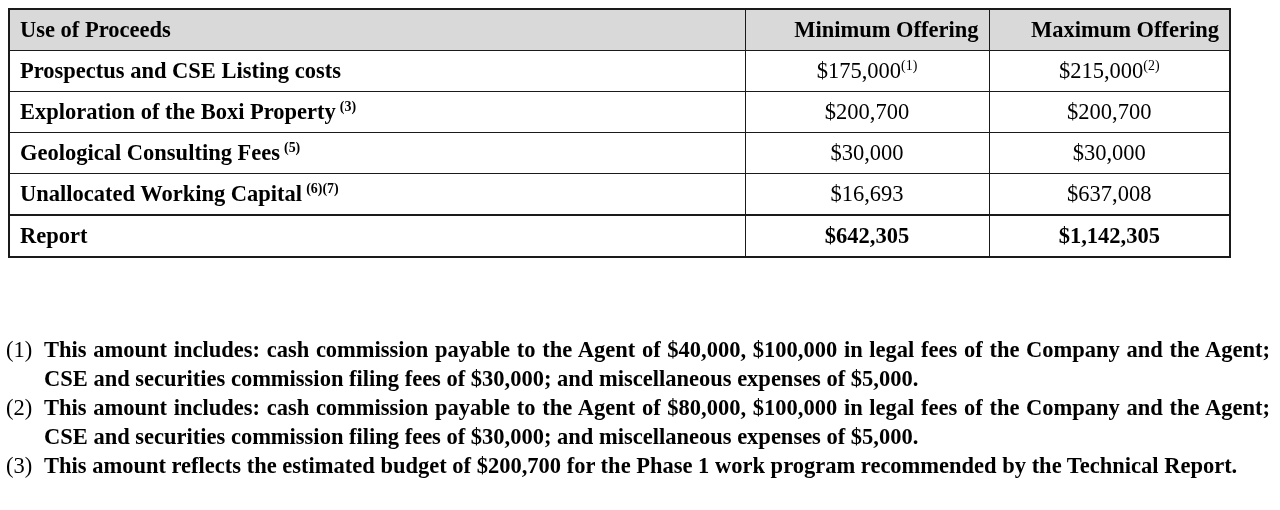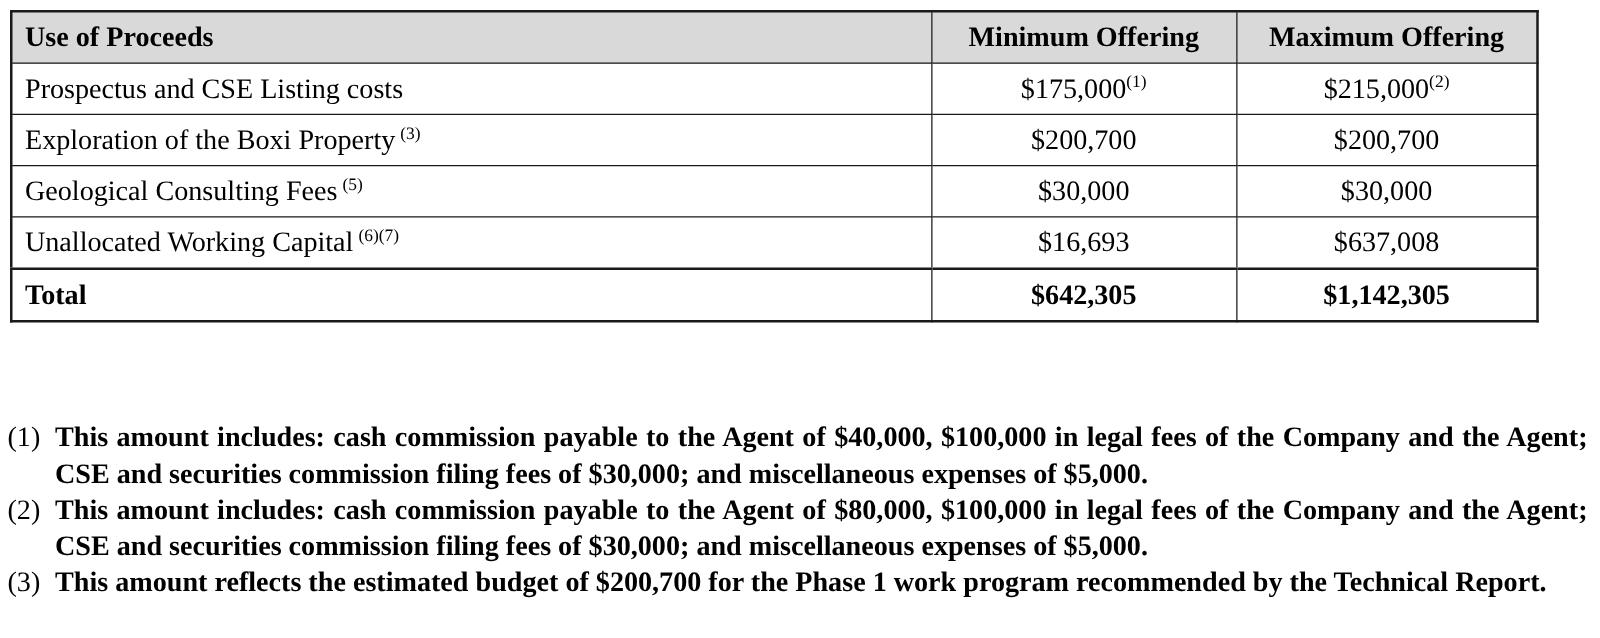--- a/index.html
+++ b/index.html
@@ -54,27 +54,27 @@
   thead th {
     background: #d9d9d9;
     font-weight: bold;
     font-size: 23px;
   }
   th.h-label {
     text-align: left;
     padding-left: 16px;
   }
   th.h-min, th.h-max {
-    text-align: center;
+    text-align: right;
   }
 
   td.cell-label {
     text-align: left;
     padding-left: 16px;
-    font-weight: normal;
+    font-weight: bold;
     white-space: nowrap;
   }
   td.cell-num {
     text-align: center;
     white-space: nowrap;
   }
 
   tr.total-row td {
     font-weight: bold;
     border-top: 2px solid #1a1a1a;
@@ -154,21 +154,21 @@
             <td class="cell-label">Geological Consulting Fees<sup class="note-sp">(5)</sup></td>
             <td class="cell-num">$30,000</td>
             <td class="cell-num">$30,000</td>
           </tr>
           <tr>
             <td class="cell-label">Unallocated Working Capital<sup class="note-sp">(6)(7)</sup></td>
             <td class="cell-num">$16,693</td>
             <td class="cell-num">$637,008</td>
           </tr>
           <tr class="total-row">
-            <td class="cell-label">Total</td>
+            <td class="cell-label">Report</td>
             <td class="cell-num">$642,305</td>
             <td class="cell-num">$1,142,305</td>
           </tr>
         </tbody>
     </table>
   </div>
 
   <div class="footnotes" id="footnotes">
       <div class="footnote">
         <span class="marker">(1)</span>

